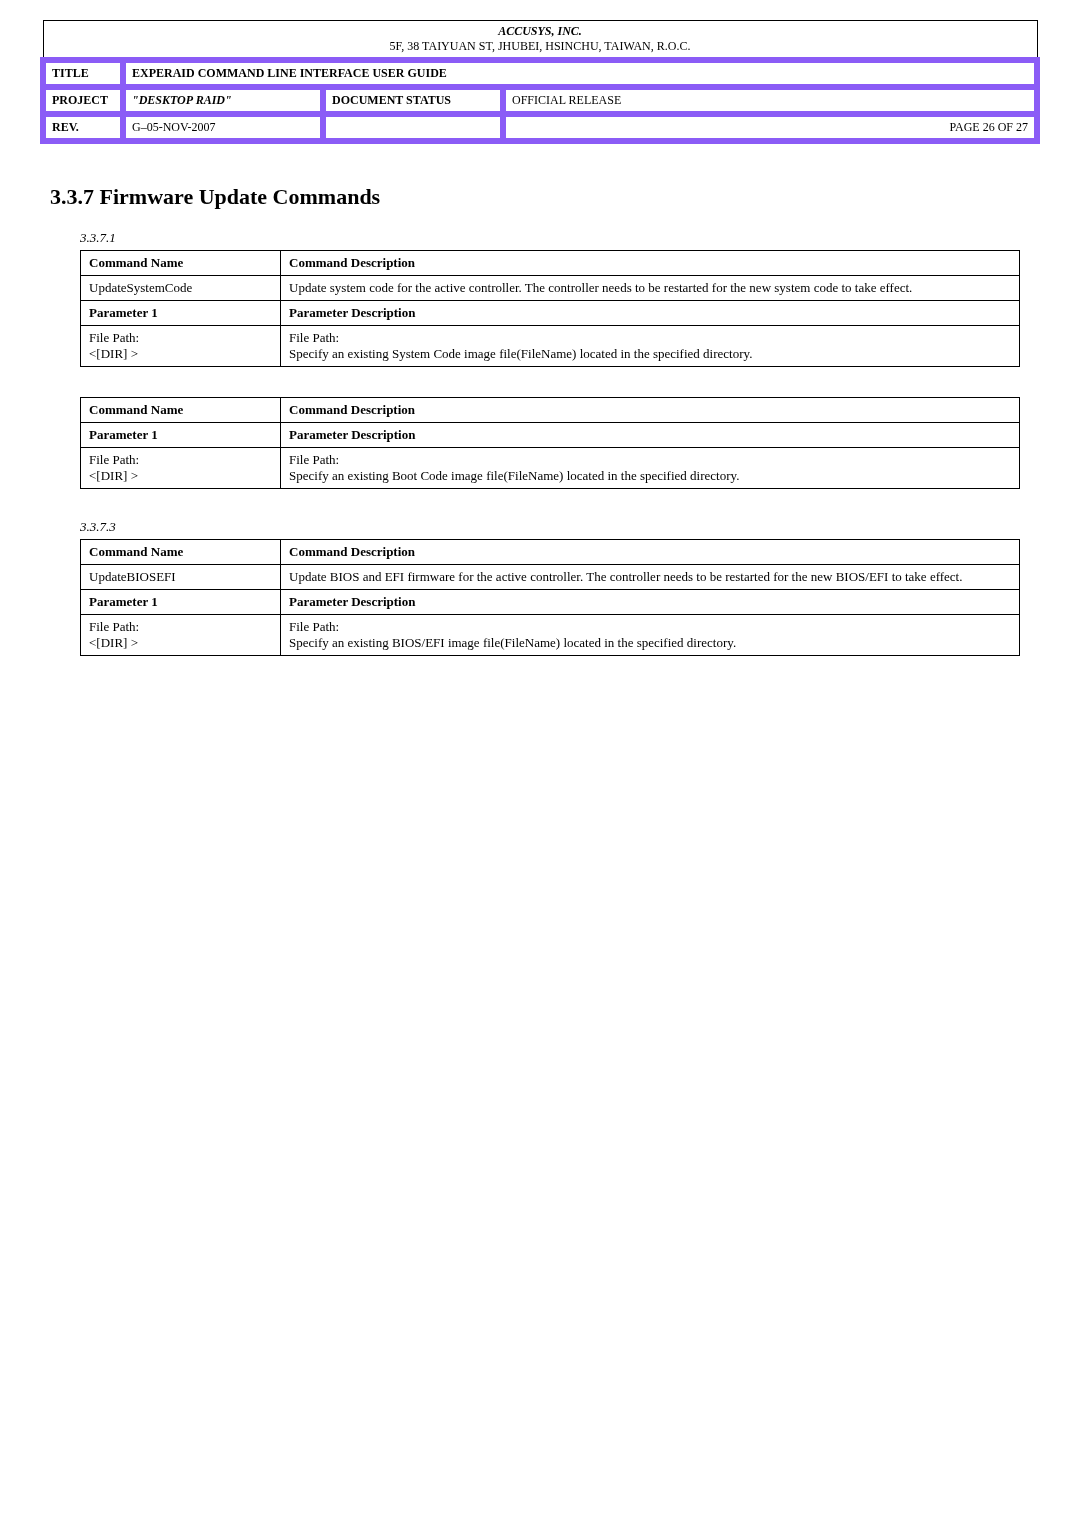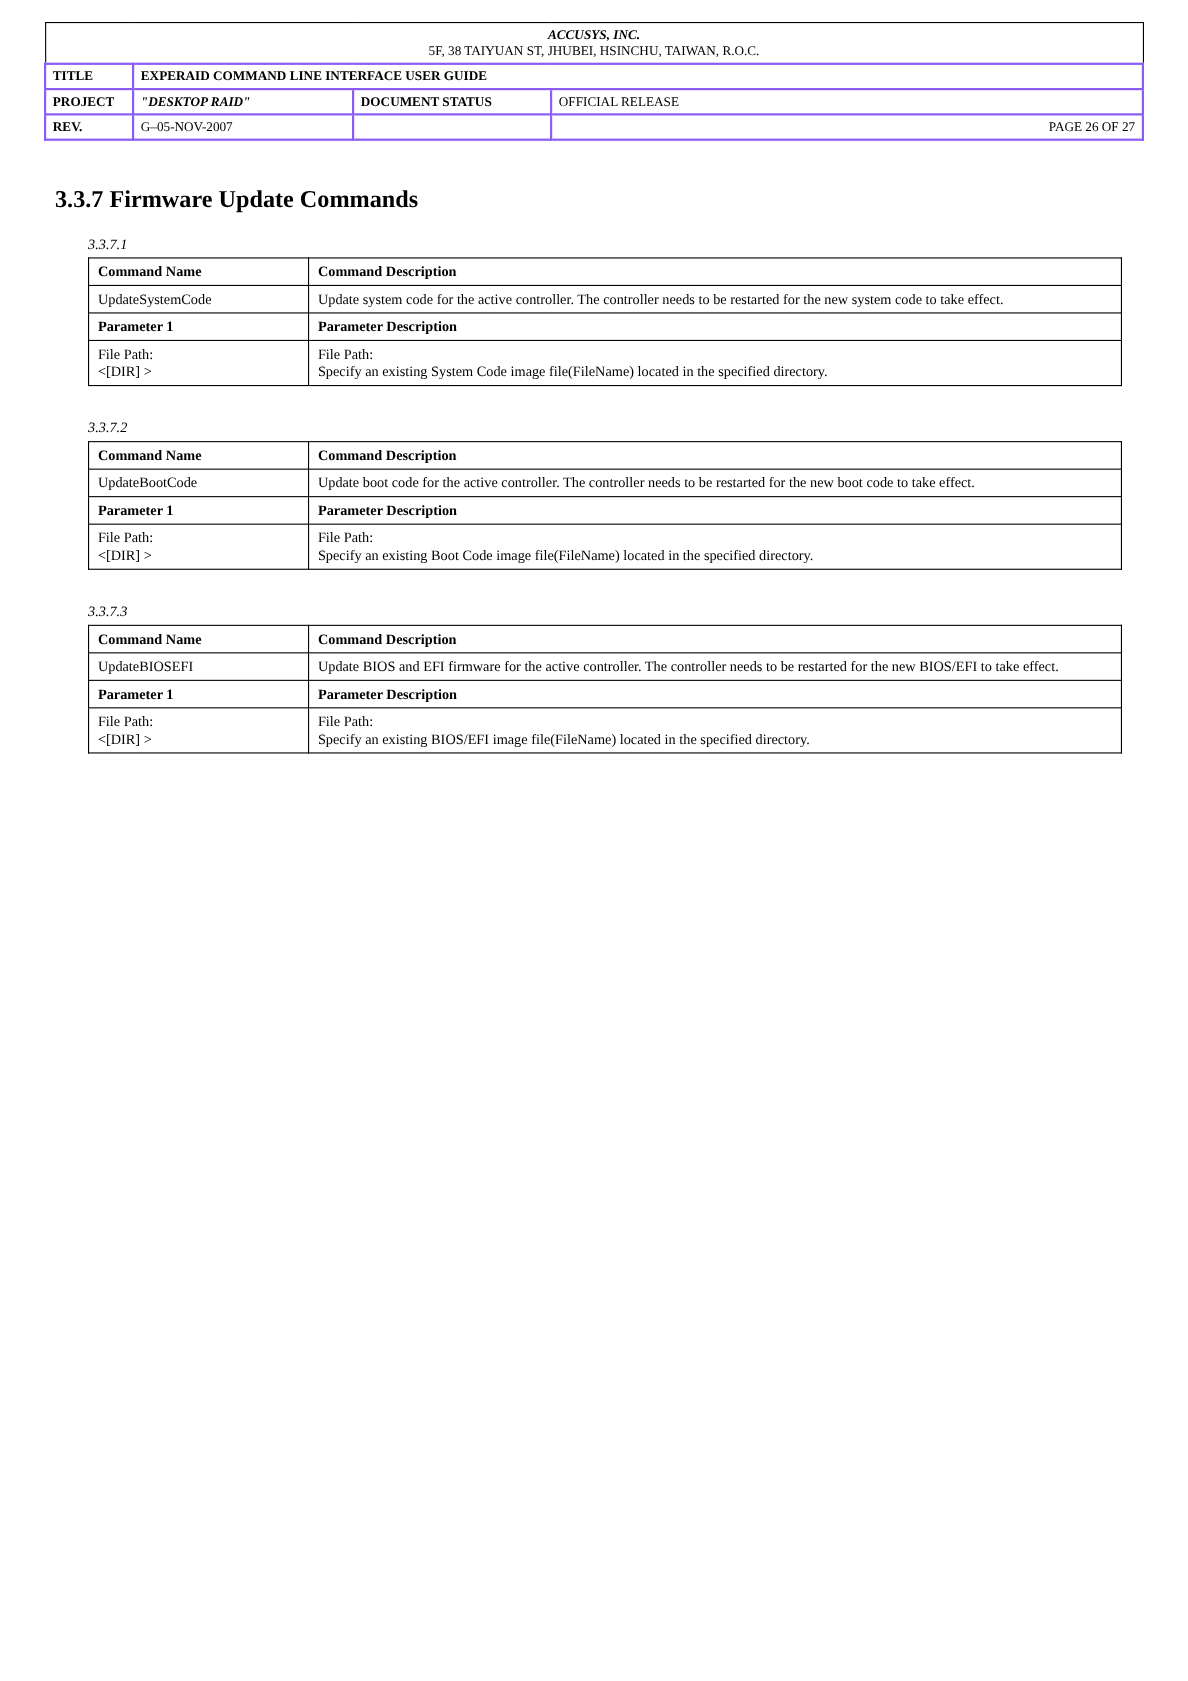--- a/index.html
+++ b/index.html
@@ -26,21 +26,21 @@
 
     
     .header-table {
       width: 100%;
       border-collapse: collapse;
       border: 1px solid #000;
       margin-bottom: 30px;
     }
 
     .header-table td, .header-table th {
-      border: 2px solid #8b5cf6;
+      border: 6px solid #8b5cf6;
       padding: 3px 6px;
       font-size: 12px;
     }
 
     .header-top {
       text-align: center;
       font-style: italic;
       font-weight: bold;
       border-bottom: 1px solid #000;
     }
@@ -156,31 +156,26 @@
     <tr class="param-row">
       <td class="col-name"><strong>Parameter 1</strong></td>
       <td class="col-desc"><strong>Parameter Description</strong></td>
     </tr>
     <tr>
       <td class="col-name">File Path:<br>&lt;[DIR] <filename>&gt;</filename></td>
       <td class="col-desc">File Path:<br>Specify an existing System Code image file(FileName) located in the specified directory.</td>
     </tr>
   </tbody>
       </table>
-      <div class="subsection-num">3.3.7.2</div>
       <table class="cmd-table">
     <tbody>
           <tr class="header-row-cmd">
       <td class="col-name"><strong>Command Name</strong></td>
       <td class="col-desc"><strong>Command Description</strong></td>
     </tr>
-    <tr>
-      <td class="col-name">UpdateBootCode</td>
-      <td class="col-desc">Update boot code for the active controller. The controller needs to be restarted for the new boot code to take effect.</td>
-    </tr>
     <tr class="param-row">
       <td class="col-name"><strong>Parameter 1</strong></td>
       <td class="col-desc"><strong>Parameter Description</strong></td>
     </tr>
     <tr>
       <td class="col-name">File Path:<br>&lt;[DIR] <filename>&gt;</filename></td>
       <td class="col-desc">File Path:<br>Specify an existing Boot Code image file(FileName) located in the specified directory.</td>
     </tr>
   </tbody>
       </table>

